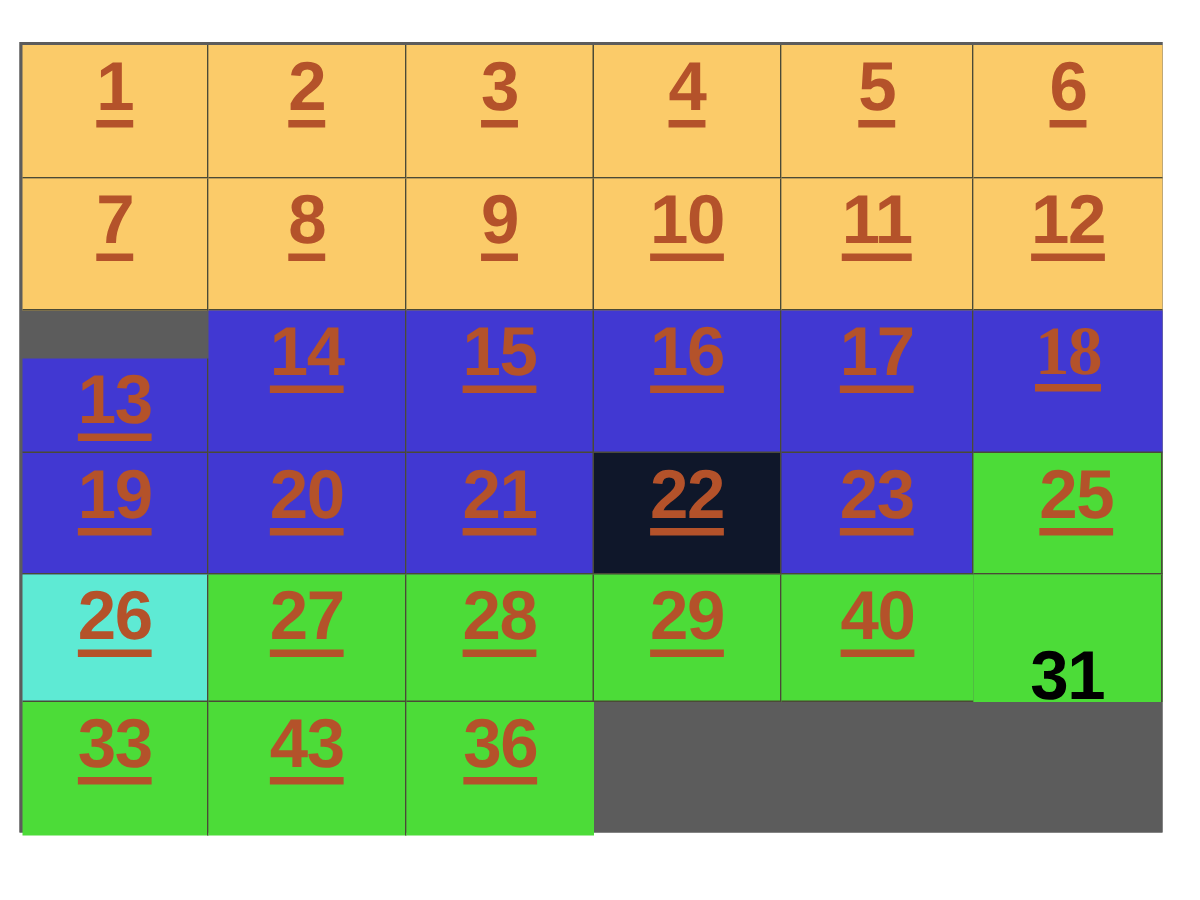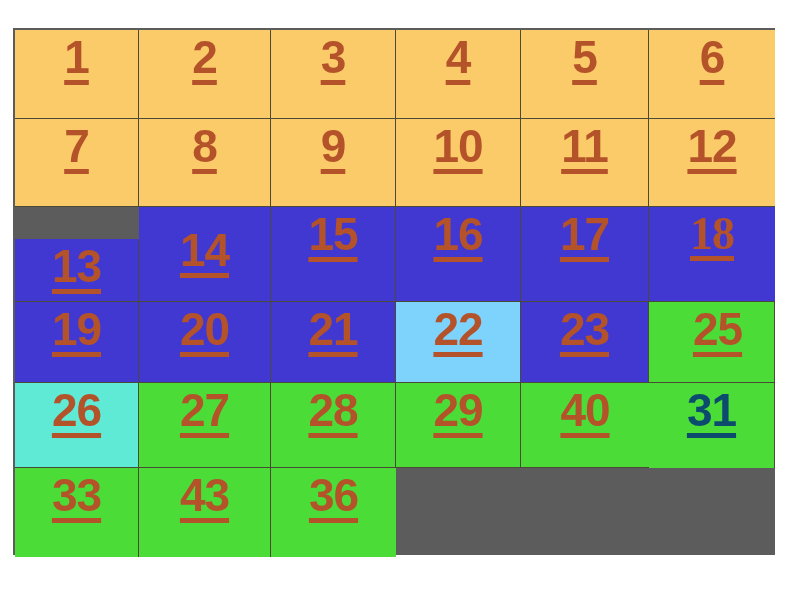--- a/index.html
+++ b/index.html
@@ -106,21 +106,21 @@
       <div class="grid-cell cell-orange" style="background: rgb(251, 203, 105);">
         <span class="cell-number" style="color: rgb(180, 82, 42);">11</span>
       </div>
       <div class="grid-cell cell-orange last-col" style="background: rgb(251, 203, 105);">
         <span class="cell-number" style="color: rgb(180, 82, 42);">12</span>
       </div>
       <div class="grid-cell cell-blue" style="background: rgb(65, 56, 210); margin-top: 32px;">
         <span class="cell-number" style="color: rgb(180, 82, 42);">13</span>
       </div>
       <div class="grid-cell cell-blue" style="background: rgb(65, 56, 210);">
-        <span class="cell-number" style="color: rgb(180, 82, 42); margin-top: 16px;">14</span>
+        <span class="cell-number" style="color: rgb(180, 82, 42);">14</span>
       </div>
       <div class="grid-cell cell-blue" style="background: rgb(65, 56, 210);">
         <span class="cell-number" style="color: rgb(180, 82, 42);">15</span>
       </div>
       <div class="grid-cell cell-blue" style="background: rgb(65, 56, 210);">
         <span class="cell-number" style="color: rgb(180, 82, 42);">16</span>
       </div>
       <div class="grid-cell cell-blue" style="background: rgb(65, 56, 210);">
         <span class="cell-number" style="color: rgb(180, 82, 42);">17</span>
       </div>
@@ -129,21 +129,21 @@
       </div>
       <div class="grid-cell cell-blue" style="background: rgb(65, 56, 210);">
         <span class="cell-number" style="color: rgb(180, 82, 42);">19</span>
       </div>
       <div class="grid-cell cell-blue" style="background: rgb(65, 56, 210);">
         <span class="cell-number" style="color: rgb(180, 82, 42);">20</span>
       </div>
       <div class="grid-cell cell-blue" style="background: rgb(65, 56, 210);">
         <span class="cell-number" style="color: rgb(180, 82, 42);">21</span>
       </div>
-      <div class="grid-cell cell-blue" style="background: #7dd3fc;">
+      <div class="grid-cell cell-blue" style="background: #0f172a;">
         <span class="cell-number" style="color: rgb(180, 82, 42);">22</span>
       </div>
       <div class="grid-cell cell-blue" style="background: rgb(65, 56, 210);">
         <span class="cell-number" style="color: rgb(180, 82, 42);">23</span>
       </div>
       <div class="grid-cell cell-green" style="background: rgb(76, 220, 56); padding-left: 12px;">
         <span class="cell-number" style="color: rgb(180, 82, 42);">25</span>
       </div>
       <div class="grid-cell cell-green" style="background: #5eead4;">
         <span class="cell-number" style="color: rgb(180, 82, 42);">26</span>
@@ -154,21 +154,21 @@
       <div class="grid-cell cell-green" style="background: rgb(76, 220, 56);">
         <span class="cell-number" style="color: rgb(180, 82, 42);">28</span>
       </div>
       <div class="grid-cell cell-green" style="background: rgb(76, 220, 56);">
         <span class="cell-number" style="color: rgb(180, 82, 42);">29</span>
       </div>
       <div class="grid-cell cell-green last-col" style="background: rgb(76, 220, 56);">
         <span class="cell-number" style="color: rgb(180, 82, 42);">40</span>
       </div>
       <div class="grid-cell cell-green last-row" style="background: rgb(76, 220, 56);">
-        <span class="cell-number" style="color: #0c4a6e;">31</span>
+        <span class="cell-number" style="color: #000000; margin-top: 40px;">31</span>
       </div>
       <div class="grid-cell cell-green last-row" style="background: rgb(76, 220, 56);">
         <span class="cell-number" style="color: rgb(180, 82, 42);">33</span>
       </div>
       <div class="grid-cell cell-green last-row" style="background: rgb(76, 220, 56);">
         <span class="cell-number" style="color: rgb(180, 82, 42);">43</span>
       </div>
       <div class="grid-cell cell-green last-col last-row" style="background: rgb(76, 220, 56);">
         <span class="cell-number" style="color: rgb(180, 82, 42);">36</span>
       </div>

